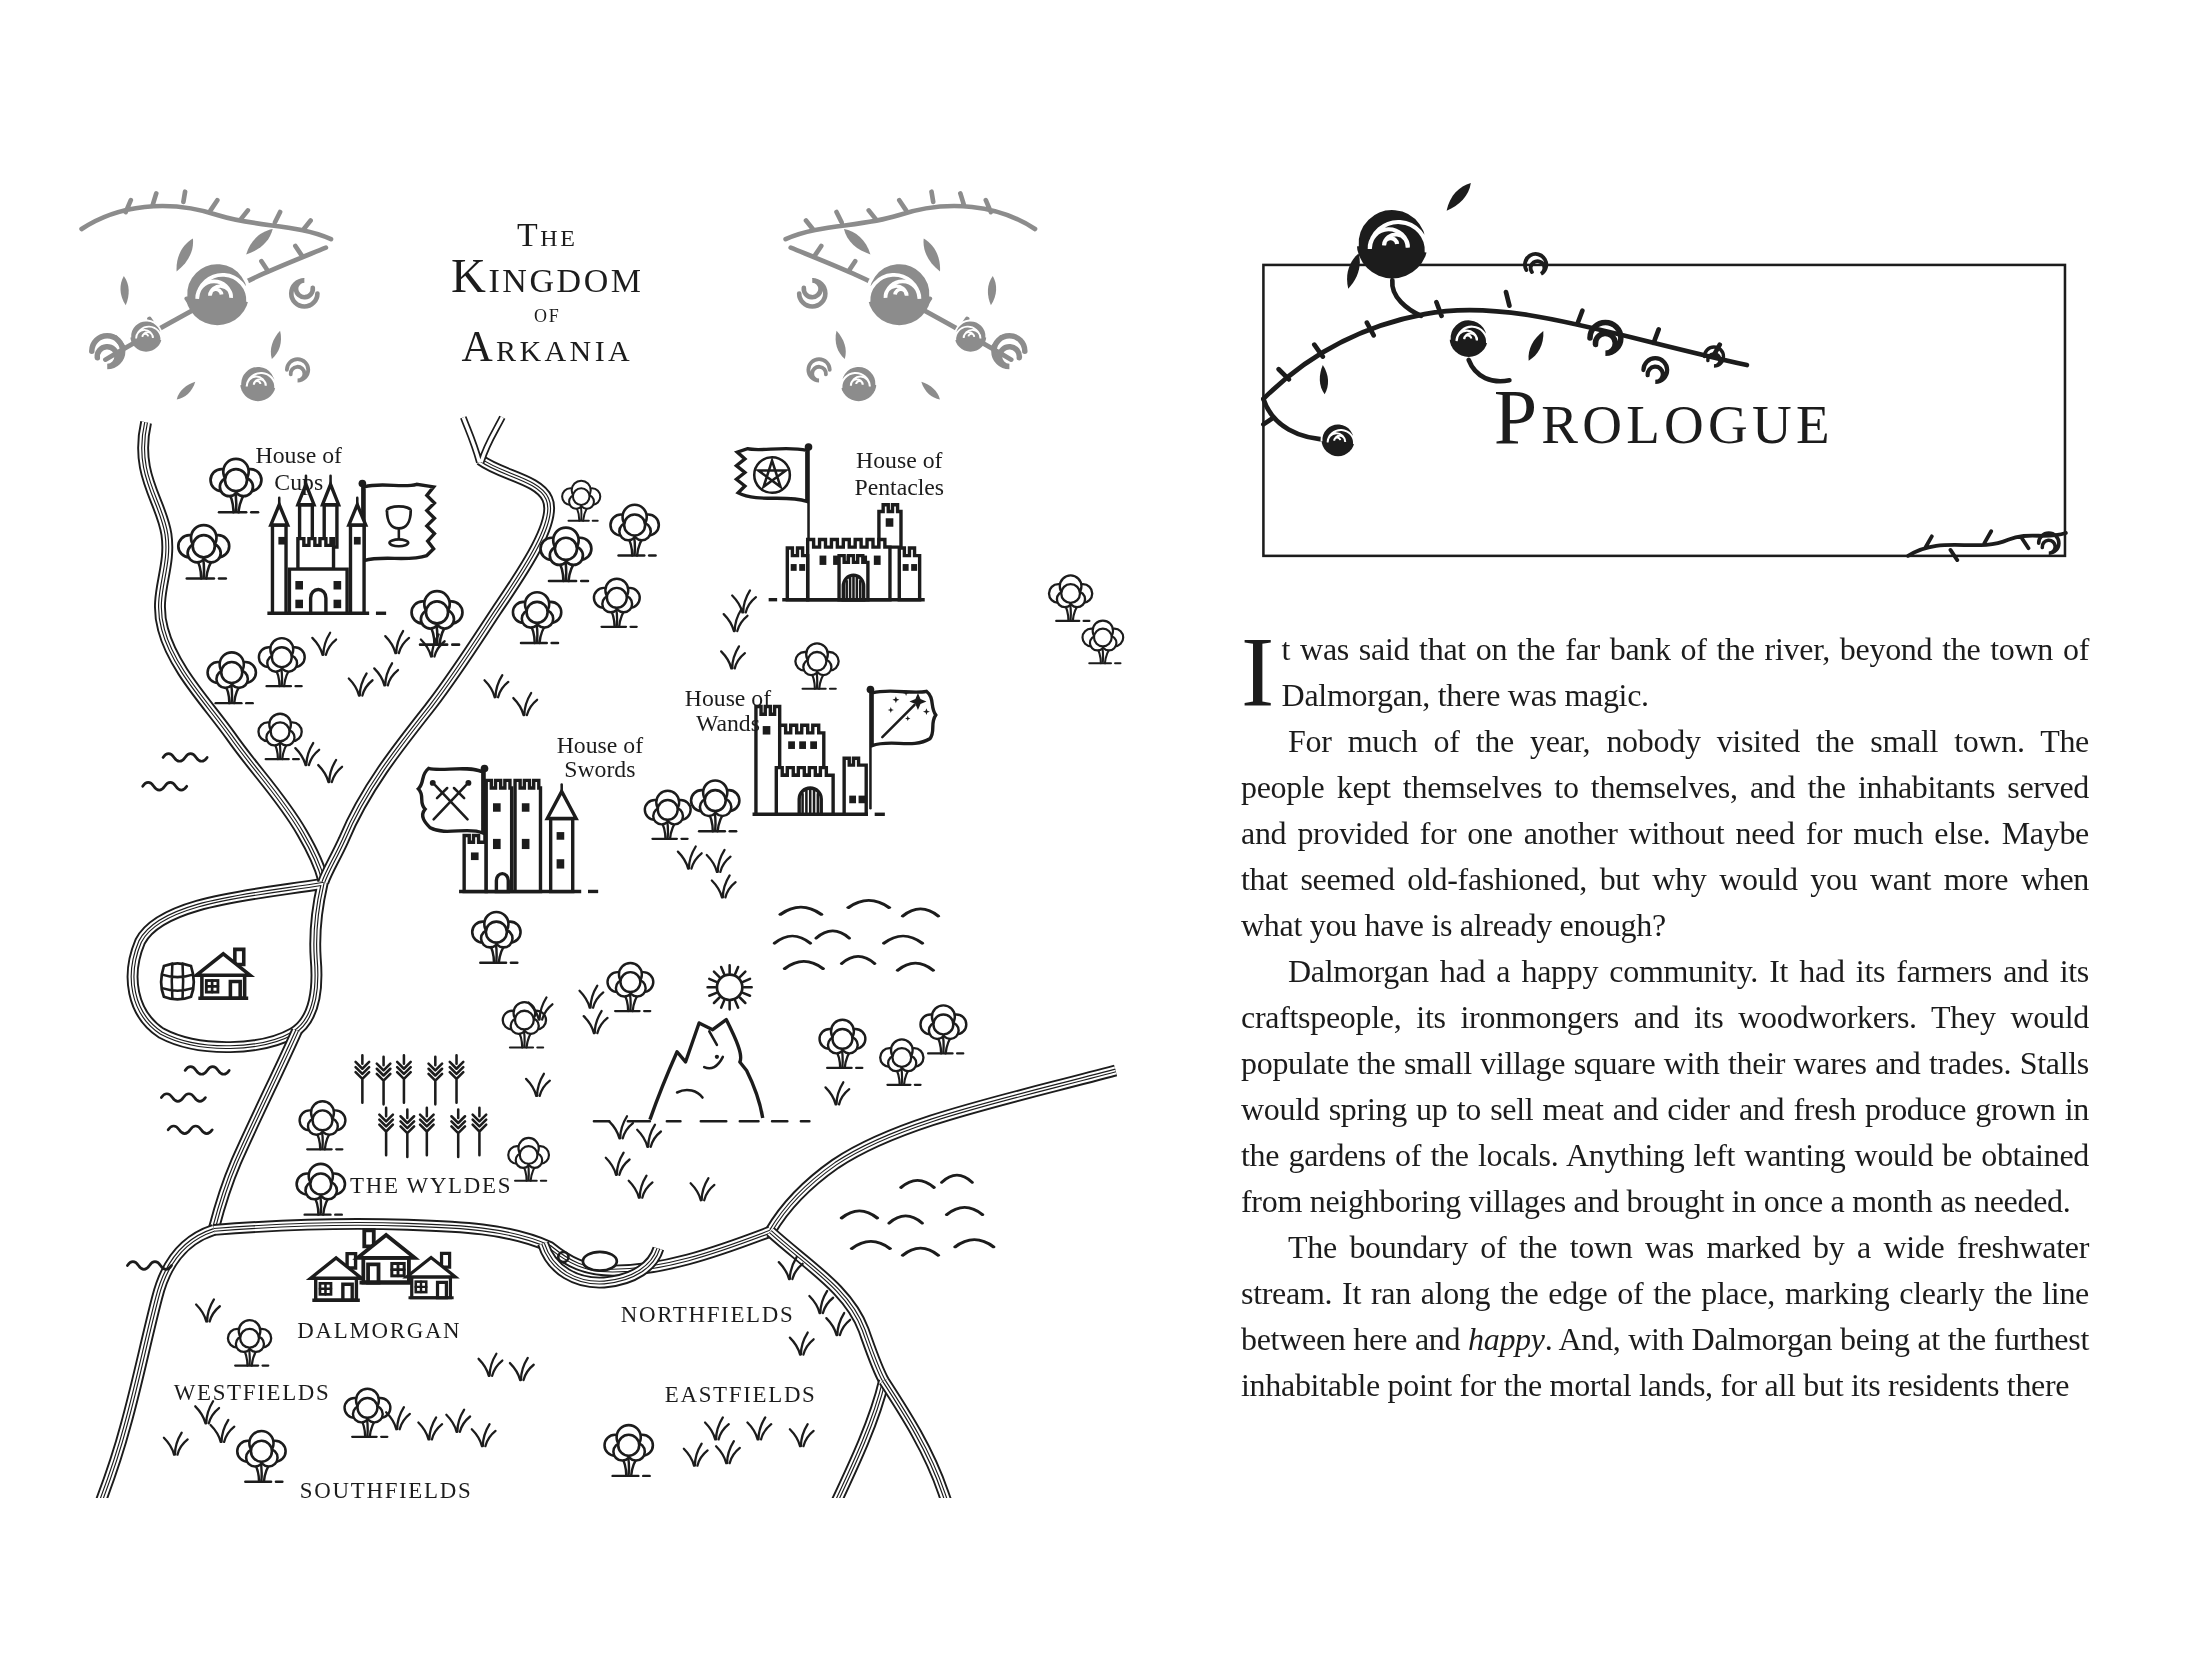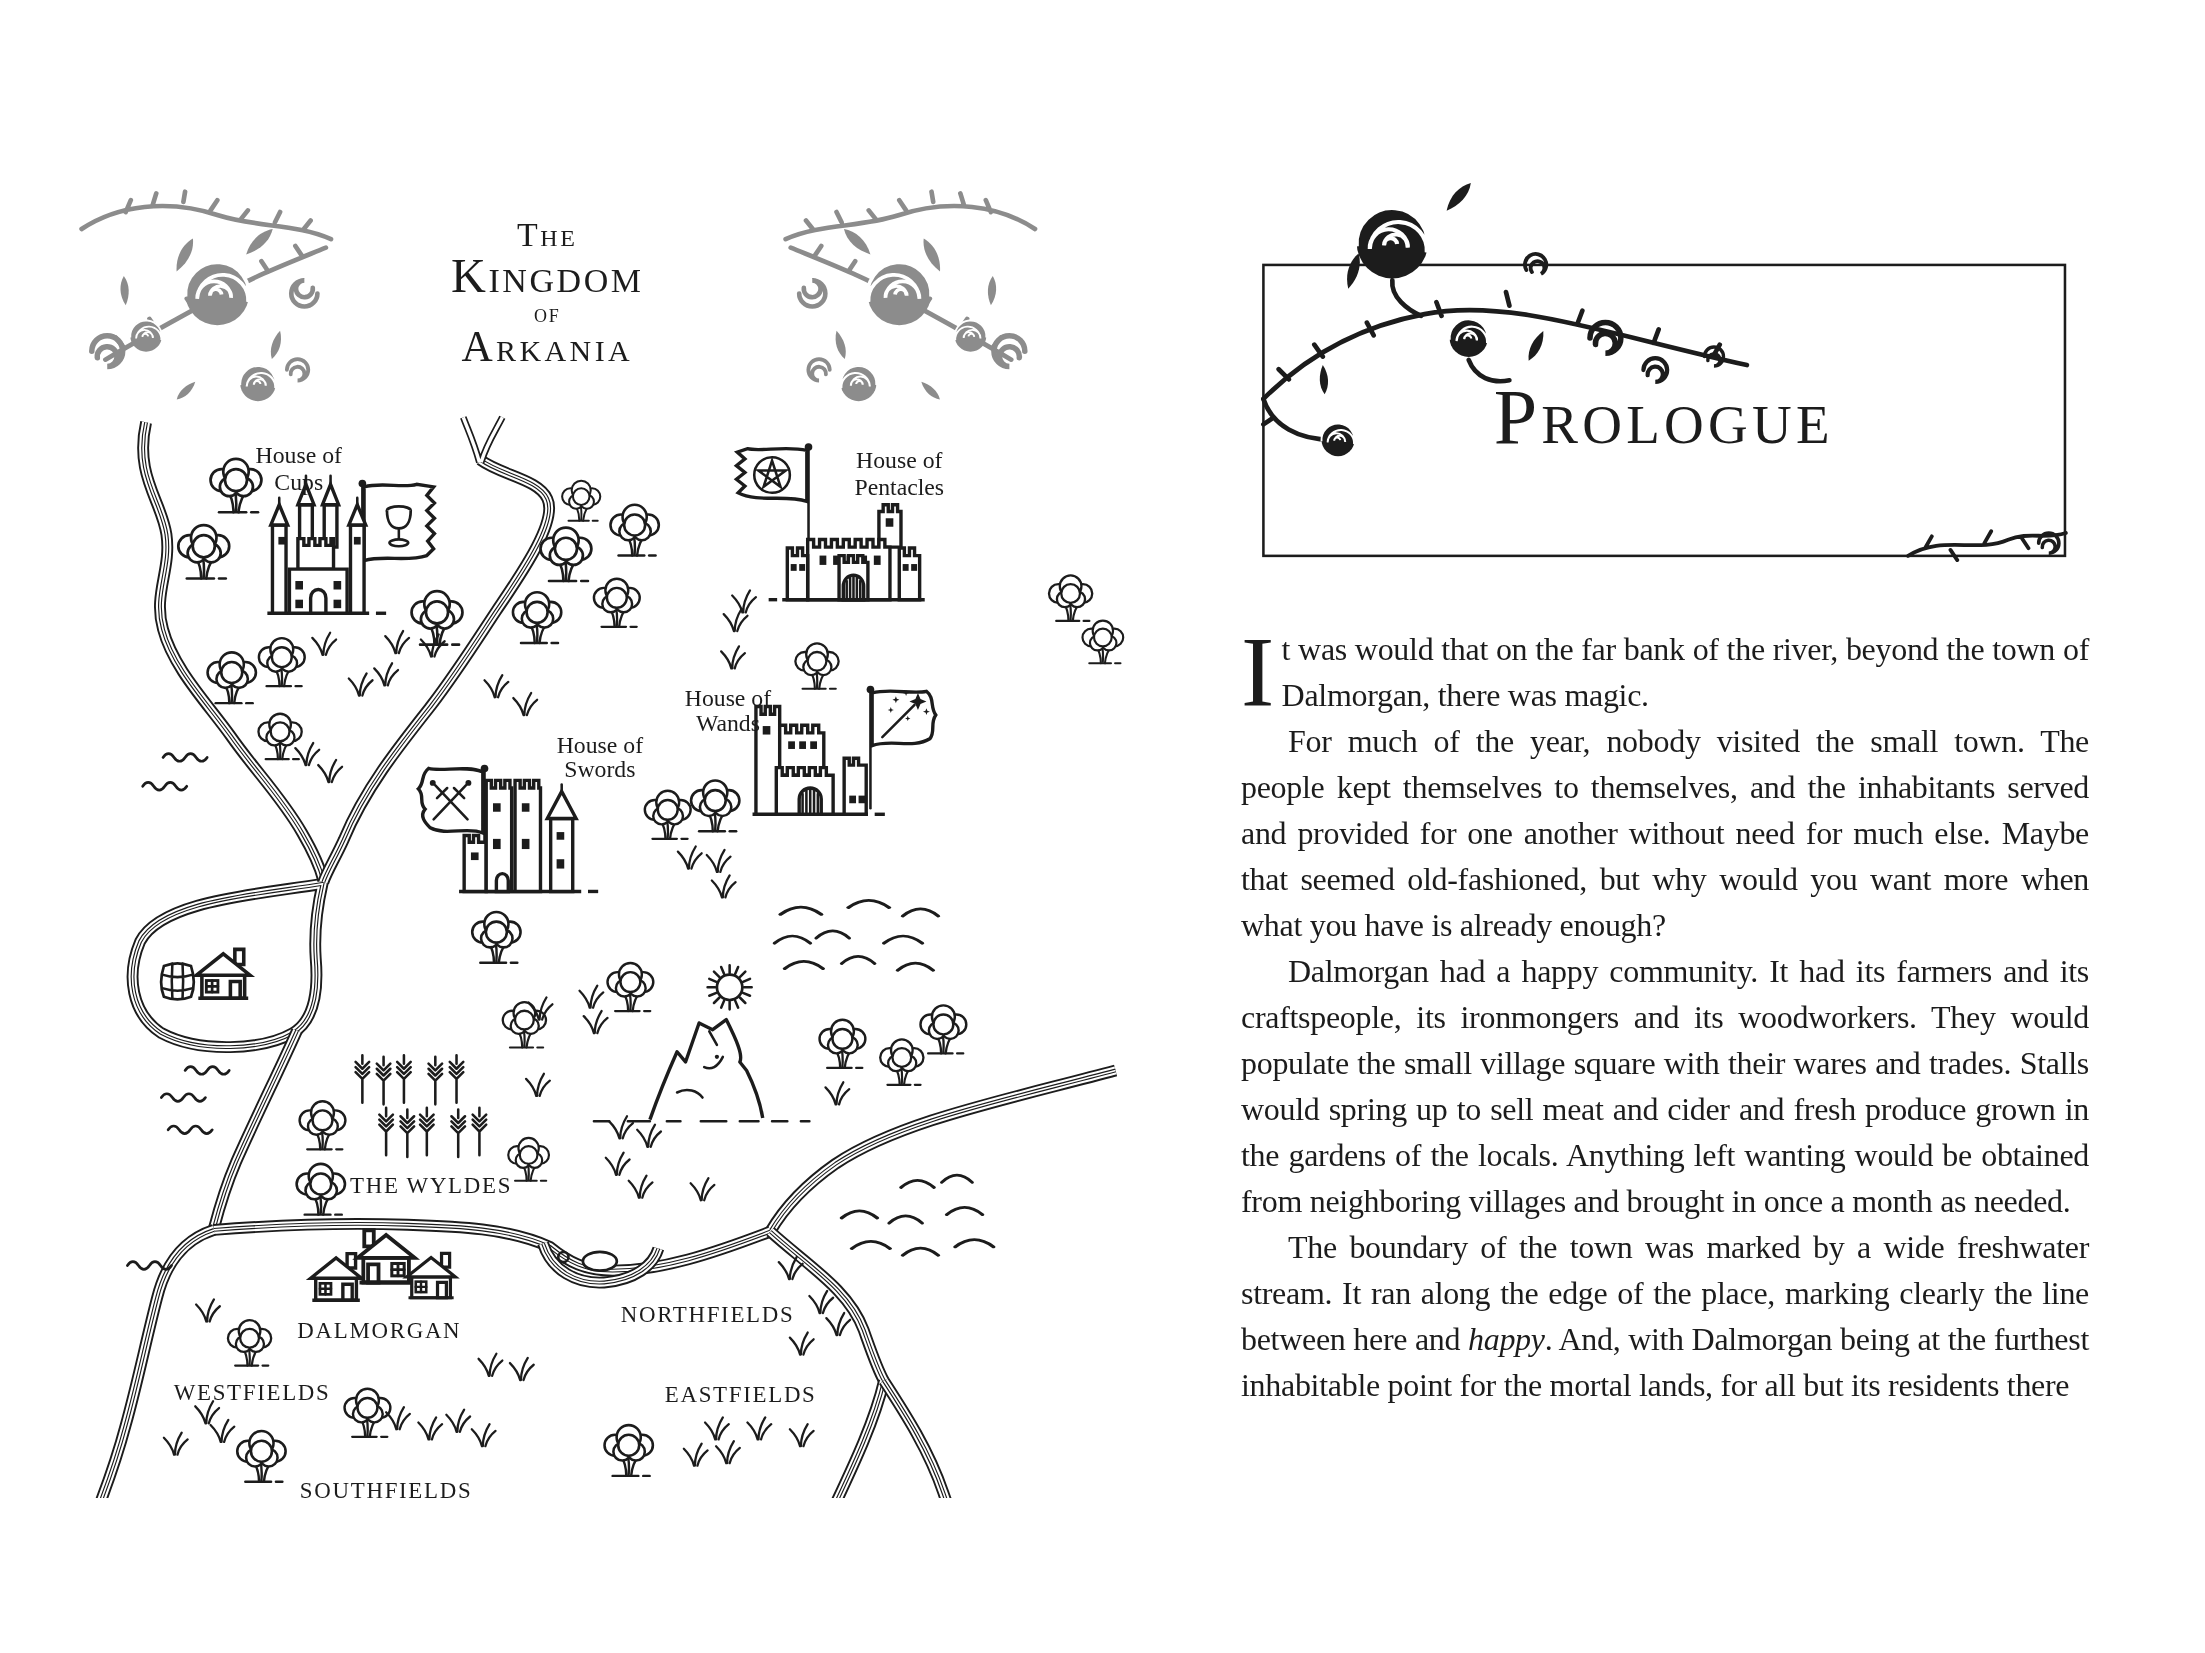--- a/index.html
+++ b/index.html
@@ -490,21 +490,21 @@
       <use href="#curl" transform="translate(1800,318) rotate(-30) scale(0.9)"></use>
     </g>
     <g class="orn-black">
       <path class="vstem fvine" d="M2250,655 C2290,630 2330,652 2368,636 C2392,626 2412,636 2436,628 M2270,646 L2278,632 M2300,648 L2308,660 M2340,640 L2348,626 M2384,634 L2392,646"></path>
       <use href="#curl" transform="translate(2404,640) scale(0.85)"></use>
     </g>
     <text class="prologue-title" x="1962" y="522">Prologue</text>
   </svg>
 
   <div class="bodytext">
-    <p class="p1"><span class="dropcap">I</span><span>t was would that on the far bank of the river, beyond the town of Dalmorgan, there was magic.</span></p>
+    <p class="p1"><span class="dropcap">I</span><span>t was said that on the far bank of the river, beyond the town of Dalmorgan, there was magic.</span></p>
     <p class="pind">For much of the year, nobody visited the small town. The people kept themselves to themselves, and the inhabitants served and provided for one another without need for much else. Maybe that seemed old-fashioned, but why would you want more when what you have is already enough?</p>
     <p class="pind">Dalmorgan had a happy community. It had its farmers and its craftspeople, its ironmongers and its woodworkers. They would populate the small village square with their wares and trades. Stalls would spring up to sell meat and cider and fresh produce grown in the gardens of the locals. Anything left wanting would be obtained from neighboring villages and brought in once a month as needed.</p>
     <p class="pind"><span>The boundary of the town was marked by a wide freshwater stream. It ran along the edge of the place, marking clearly the line between here and </span><em>happy</em><span>. And, with Dalmorgan being at the furthest inhabitable point for the mortal lands, for all but its residents there</span></p>
   </div>
 
   <svg style="left:1510px;top:1525px;width:314px;height:59px" viewBox="1780 1798 370 70">
     <g class="orn-black">
       <path class="vstem fvine" d="M1795,1830 C1820,1812 1850,1836 1880,1822 C1900,1813 1918,1826 1936,1818 M1812,1822 L1820,1810 M1840,1828 L1848,1838 M1866,1824 L1874,1812 M1900,1818 L1908,1828 M1922,1820 L1930,1810"></path>
       <use href="#curl" transform="translate(1886,1828) scale(0.6)"></use>
     </g>

